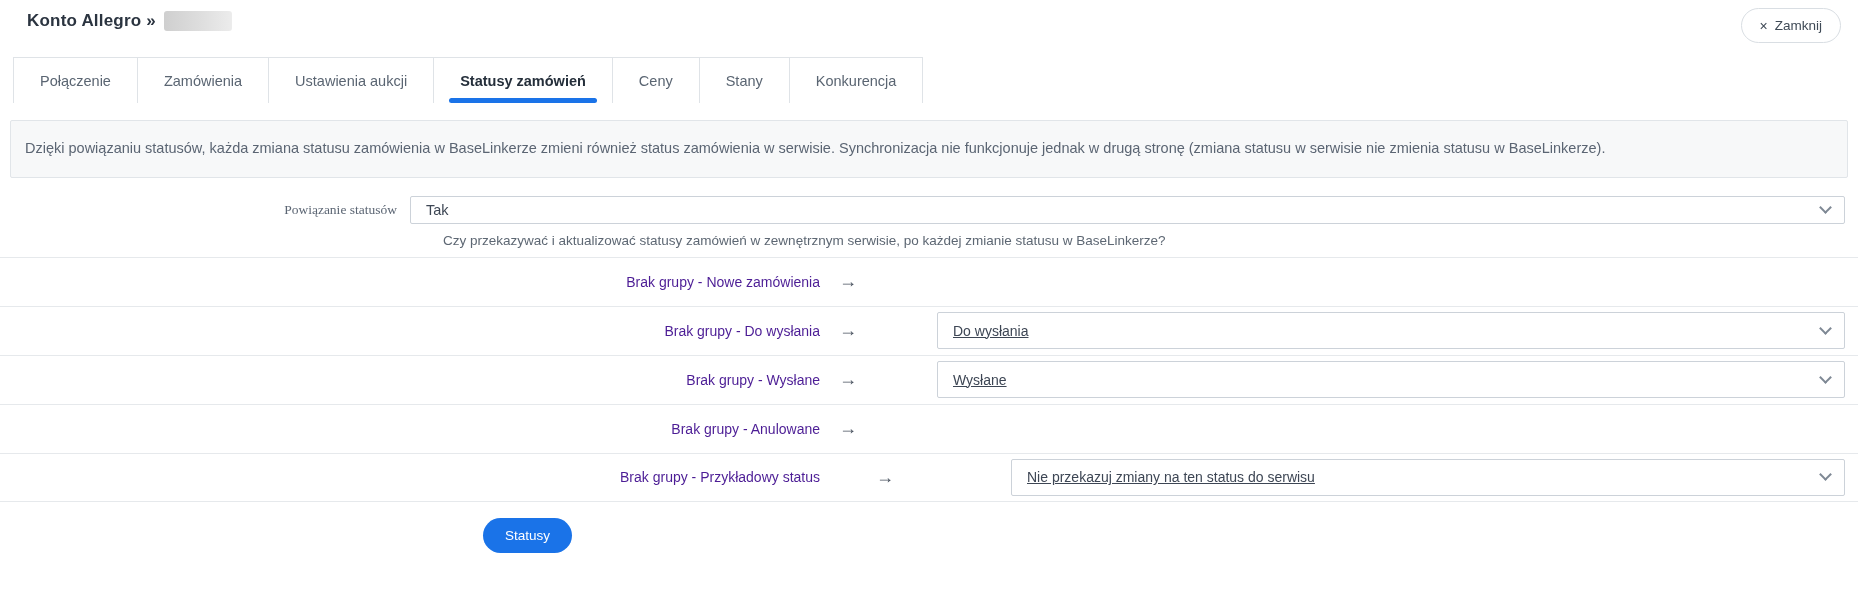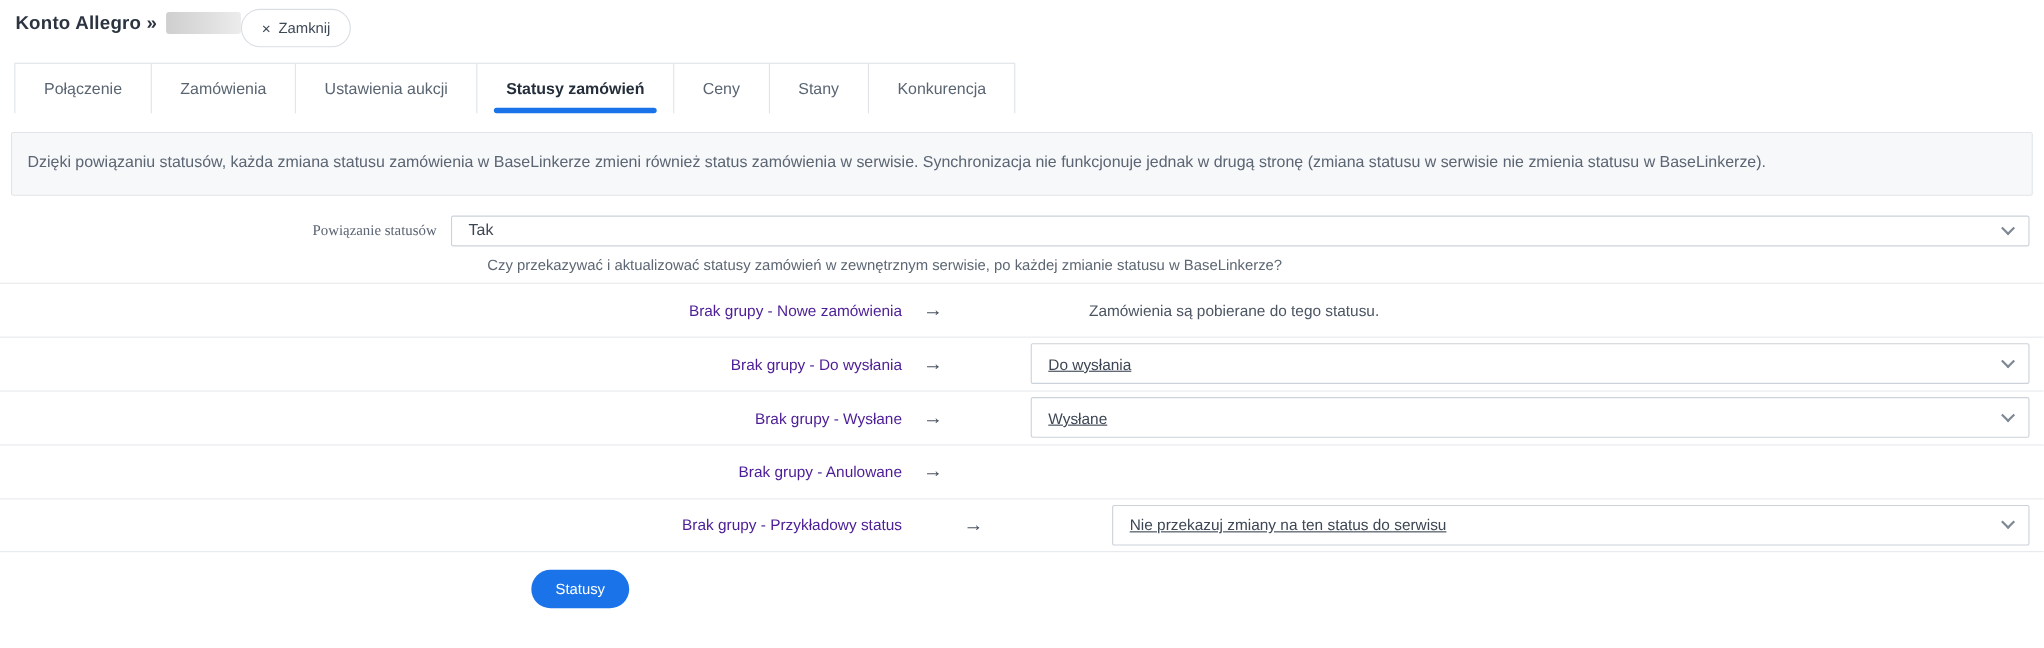--- a/index.html
+++ b/index.html
@@ -6,22 +6,22 @@
   html, body {
     width: 1858px; height: 589px;
     background: #ffffff;
     font-family: "Liberation Sans", "DejaVu Sans", sans-serif;
     color: #3d4654;
     overflow: hidden;
   }
 
   
   .header-bar {
-    display: flex; align-items: flex-start; justify-content: flex-start;
-    padding: 8px 17px 0 14px; height: 48px;
+    display: flex; align-items: flex-start; justify-content: space-between;
+    padding: 8px 17px 0 14px; height: 48px; margin-left: 13px;
   }
   .title-wrap { display: flex; align-items: center; gap: 8px; padding-top: 3px; }
   .page-title { font-size: 17px; font-weight: 700; color: #2b3440; letter-spacing: .2px; }
   .redacted {
     width: 68px; height: 20px; border-radius: 3px;
     background: linear-gradient(90deg, #cfcfcf 0%, #dedede 55%, #ececec 100%);
     filter: blur(0.5px);
   }
   .close-btn {
     display: inline-flex; align-items: center; gap: 7px;
@@ -135,23 +135,20 @@
     <span class="chevron"></span>
   </div>
 </div>
 <div class="field-help">Czy przekazywać i aktualizować statusy zamówień w zewnętrznym serwisie, po każdej zmianie statusu w BaseLinkerze?</div>
 
 <div class="mapping-table">
 
   <div class="map-row">
     <div class="map-label">Brak grupy - Nowe zamówienia</div>
     <div class="map-arrow">→</div>
-    <div class="map-target">
-      <div class="map-note">Zamówienia są pobierane do tego statusu.</div>
-    </div>
   </div>
 
   <div class="map-row">
     <div class="map-label">Brak grupy - Do wysłania</div>
     <div class="map-arrow">→</div>
     <div class="map-target">
       <div class="select-box">
         <span>Do wysłania</span>
         <span class="chevron"></span>
       </div>

